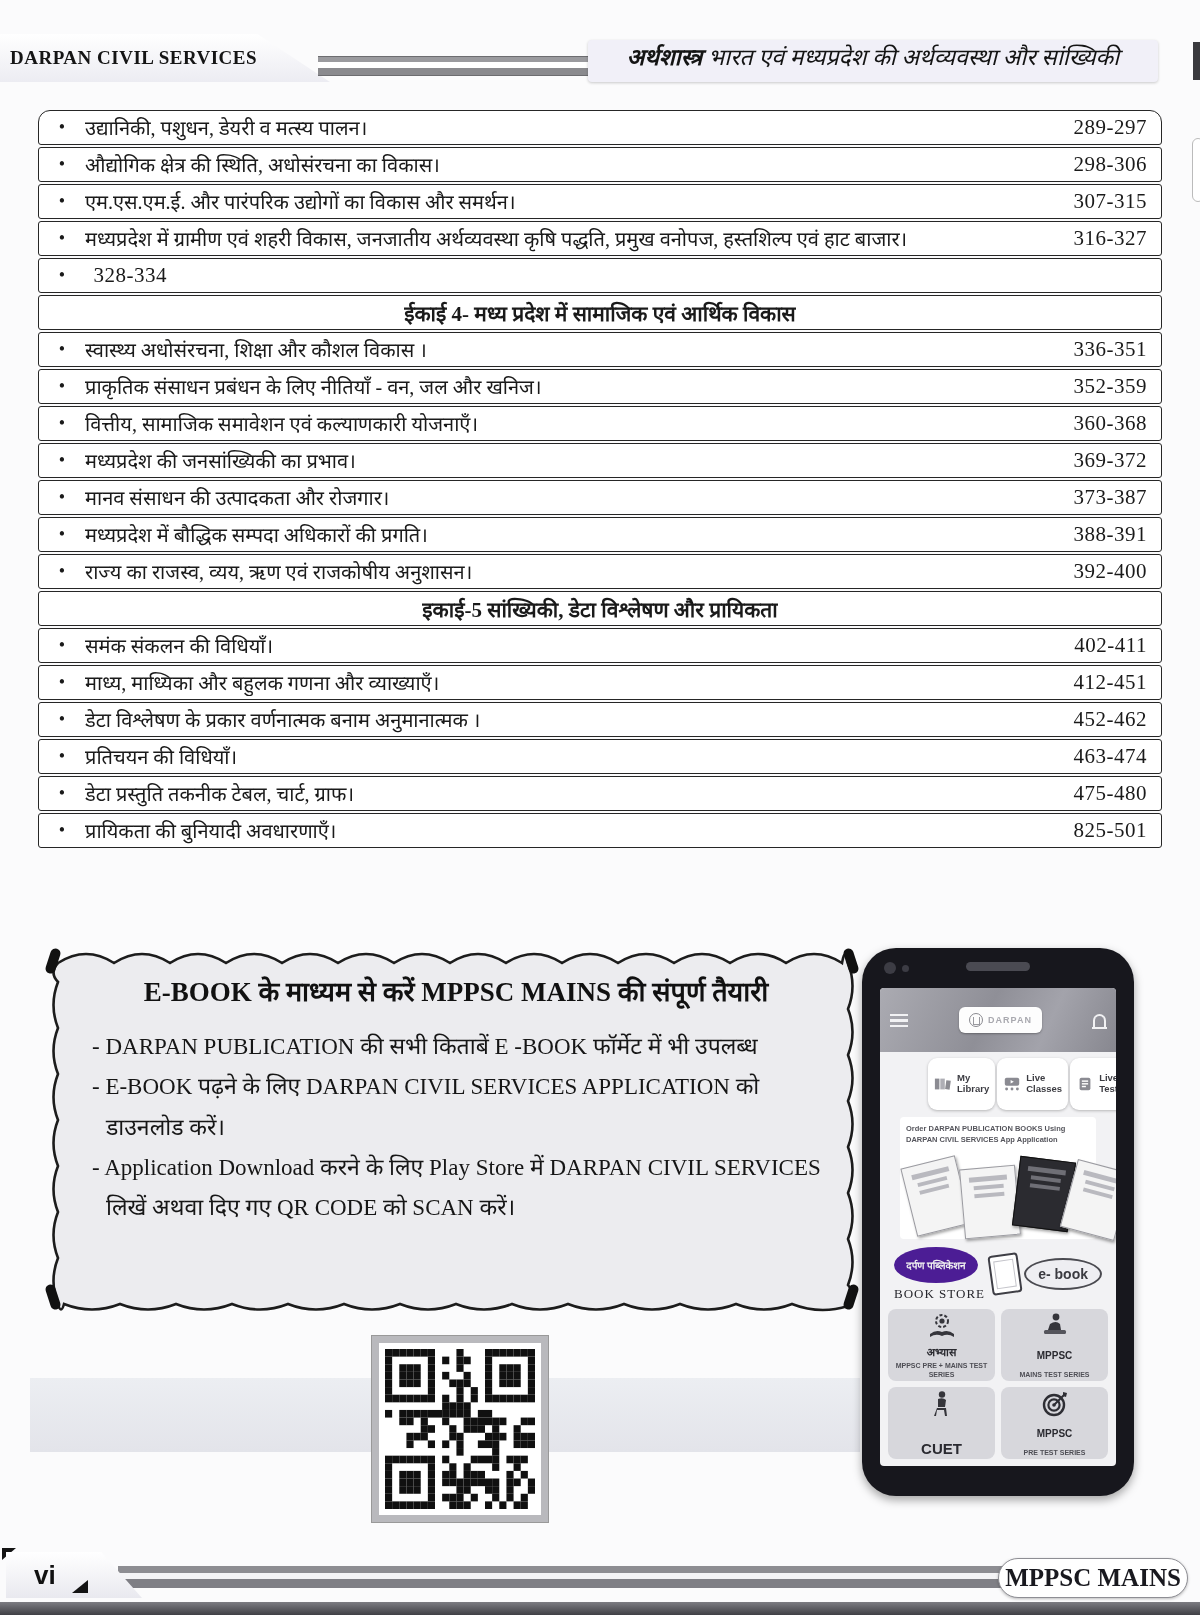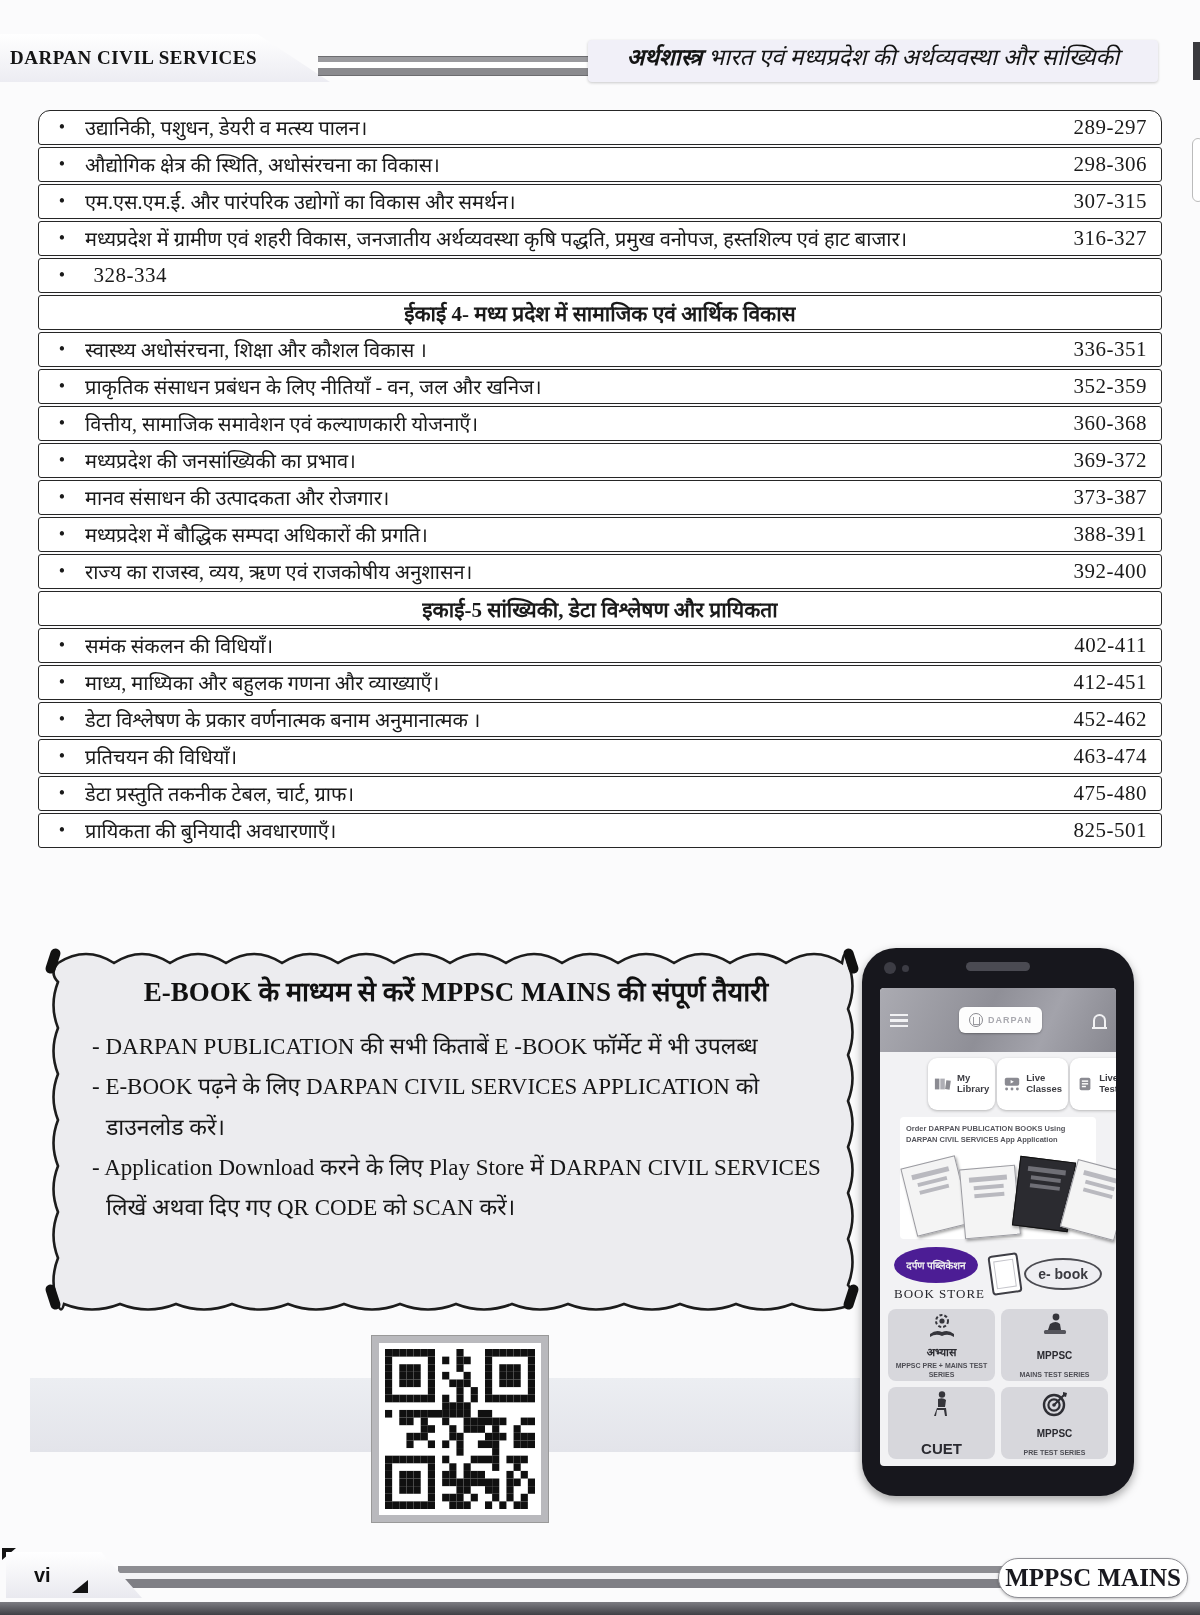--- a/index.html
+++ b/index.html
@@ -117,21 +117,21 @@
   .tile.hindi .t1 { font-family:"Liberation Serif",serif; font-size:11px; }
   .scr-nav { display:flex; justify-content:space-around; align-items:center; height:24px; margin-top:3px; }
 
   
   .ftr-bar { position:absolute; left:118px; top:1566px; width:902px; height:22px;
     background:linear-gradient(180deg,#8d8d92 0 32%, #f4f4f6 32% 58%, #7f7f85 58% 100%); }
   .ftr-left-tab { position:absolute; left:6px; top:1552px; width:136px; height:46px;
     background:linear-gradient(180deg,#ffffff,#e9e9ef);
     clip-path:polygon(0 0, 70% 0, 100% 100%, 0 100%);
     display:flex; align-items:center; box-shadow:0 2px 3px rgba(0,0,0,.3); }
-  .ftr-left-tab .pg { font-family:"Liberation Sans",sans-serif; font-weight:bold; font-size:20px; padding-left:28px; color:#111; }
+  .ftr-left-tab .pg { font-family:"Liberation Sans",sans-serif; font-weight:bold; font-size:26px; padding-left:28px; color:#111; }
   .ftr-tri-a { position:absolute; left:2px; top:1548px; width:0; height:0; border-left:14px solid #141414; border-bottom:12px solid transparent; }
   .ftr-tri-b { position:absolute; left:72px; top:1580px; width:0; height:0; border-right:16px solid #141414; border-top:13px solid transparent; }
   .ftr-right-pill { position:absolute; left:998px; top:1558px; width:190px; height:40px; background:#fff; border:1.5px solid #8e8e94;
     border-radius:20px; display:flex; align-items:center; justify-content:center; box-shadow:0 1px 3px rgba(0,0,0,.25); }
   .ftr-right-pill .lbl { font-weight:bold; font-size:25px; color:#19191f; white-space:nowrap; }
   .bottom-strip { position:absolute; left:0; bottom:0; width:100%; height:13px; background:linear-gradient(180deg,#7c7c82,#3f3f45); }
 </style>
 </head>
 <body>
 

